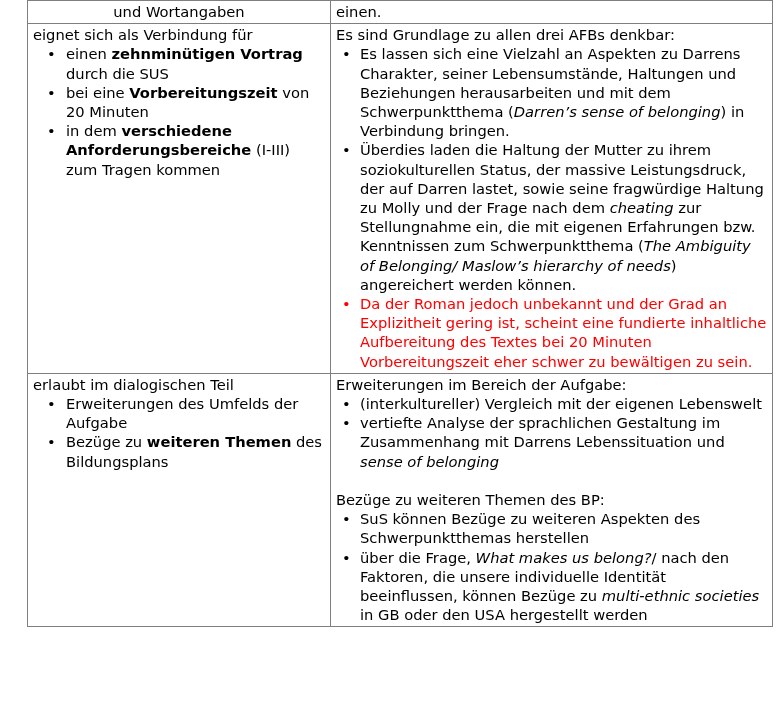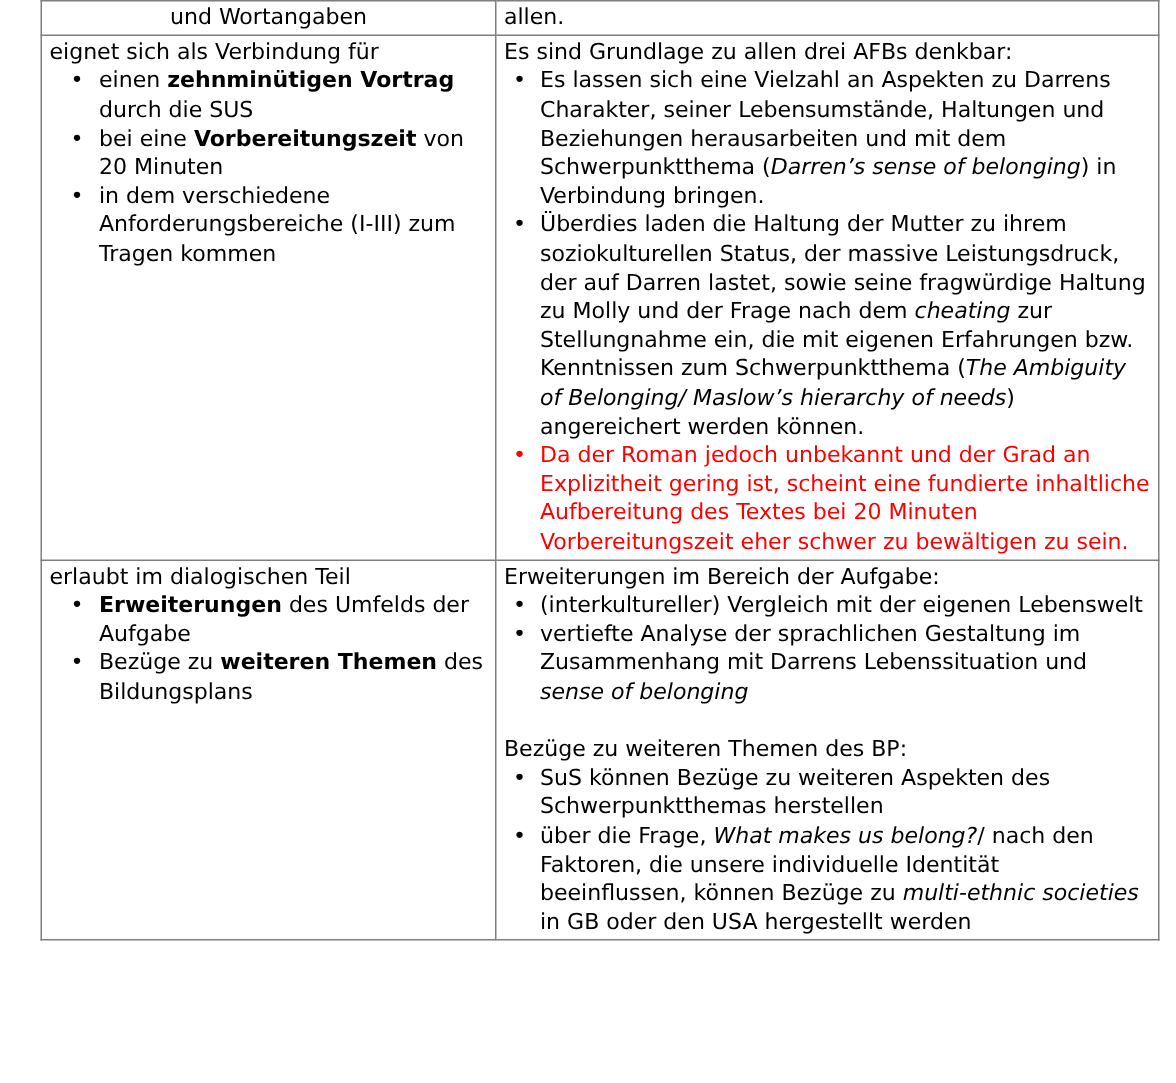--- a/index.html
+++ b/index.html
@@ -90,54 +90,54 @@
     <tbody>
 
       <tr>
         <td class="col-left">
           <div class="cell-inner">
             <p class="lead row1-left-text">und Wortangaben</p>
           </div>
         </td>
         <td class="col-right">
           <div class="cell-inner">
-            <p class="lead">allen.</p>
+            <p class="lead">einen.</p>
           </div>
         </td>
       </tr>
 
       <tr>
         <td class="col-left">
           <div class="cell-inner">
             <p class="lead">eignet sich als Verbindung für</p>
             <ul class="b">
                 <li><span>einen </span><span style="font-weight: bold;">zehnminütigen Vortrag</span><span> durch die SUS</span></li>
                 <li><span>bei eine </span><span style="font-weight: bold; margin-top: 22px;">Vorbereitungszeit</span><span> von 20 Minuten</span></li>
-                <li><span>in dem </span><span style="font-weight: normal;">verschiedene Anforderungsbereiche</span><span> (I-III) zum Tragen kommen</span></li>
+                <li><span>in dem </span><span style="font-weight: bold;">verschiedene Anforderungsbereiche</span><span> (I-III) zum Tragen kommen</span></li>
               </ul>
           </div>
         </td>
         <td class="col-right">
           <div class="cell-inner">
             <p class="lead">Es sind Grundlage zu allen drei AFBs denkbar:</p>
             <ul class="b rt">
                 <li style="color: rgb(0, 0, 0);"><span>Es lassen sich eine Vielzahl an Aspekten zu Darrens Charakter, seiner Lebensumstände, Haltungen und Beziehungen herausarbeiten und mit dem Schwerpunktthema (</span><span style="font-style: italic;">Darren’s sense of belonging</span><span>) in Verbindung bringen.</span></li>
                 <li style="color: rgb(0, 0, 0);"><span>Überdies laden die Haltung der Mutter zu ihrem soziokulturellen Status, der massive Leistungsdruck, der auf Darren lastet, sowie seine fragwürdige Haltung zu Molly und der Frage nach dem </span><span style="font-style: italic;">cheating</span><span> zur Stellungnahme ein, die mit eigenen Erfahrungen bzw. Kenntnissen zum Schwerpunktthema (</span><span style="font-style: italic;">The Ambiguity of Belonging/ Maslow’s hierarchy of needs</span><span>) angereichert werden können.</span></li>
                 <li style="color: rgb(255, 0, 0);"><span>Da der Roman jedoch unbekannt und der Grad an Explizitheit gering ist, scheint eine fundierte inhaltliche Aufbereitung des Textes bei 20 Minuten Vorbereitungszeit eher schwer zu bewältigen zu sein.</span></li>
               </ul>
           </div>
         </td>
       </tr>
 
       <tr>
         <td class="col-left">
           <div class="cell-inner">
             <p class="lead">erlaubt im dialogischen Teil</p>
             <ul class="b">
-                <li><span style="font-weight: bold;">Erweiterungen</span><span> des Umfelds der Aufgabe</span></li>
+                <li><span style="font-weight: normal;">Erweiterungen</span><span> des Umfelds der Aufgabe</span></li>
                 <li><span>Bezüge zu </span><span style="font-weight: bold;">weiteren Themen</span><span> des Bildungsplans</span></li>
               </ul>
           </div>
         </td>
         <td class="col-right">
           <div class="cell-inner">
             <p class="lead">Erweiterungen im Bereich der Aufgabe:</p>
             <ul class="b rt">
                 <li><span>(interkultureller) Vergleich mit der eigenen Lebenswelt</span></li>
                 <li><span>vertiefte Analyse der sprachlichen Gestaltung im Zusammenhang mit Darrens Lebenssituation und </span><span style="font-style: italic;">sense of belonging</span></li>

